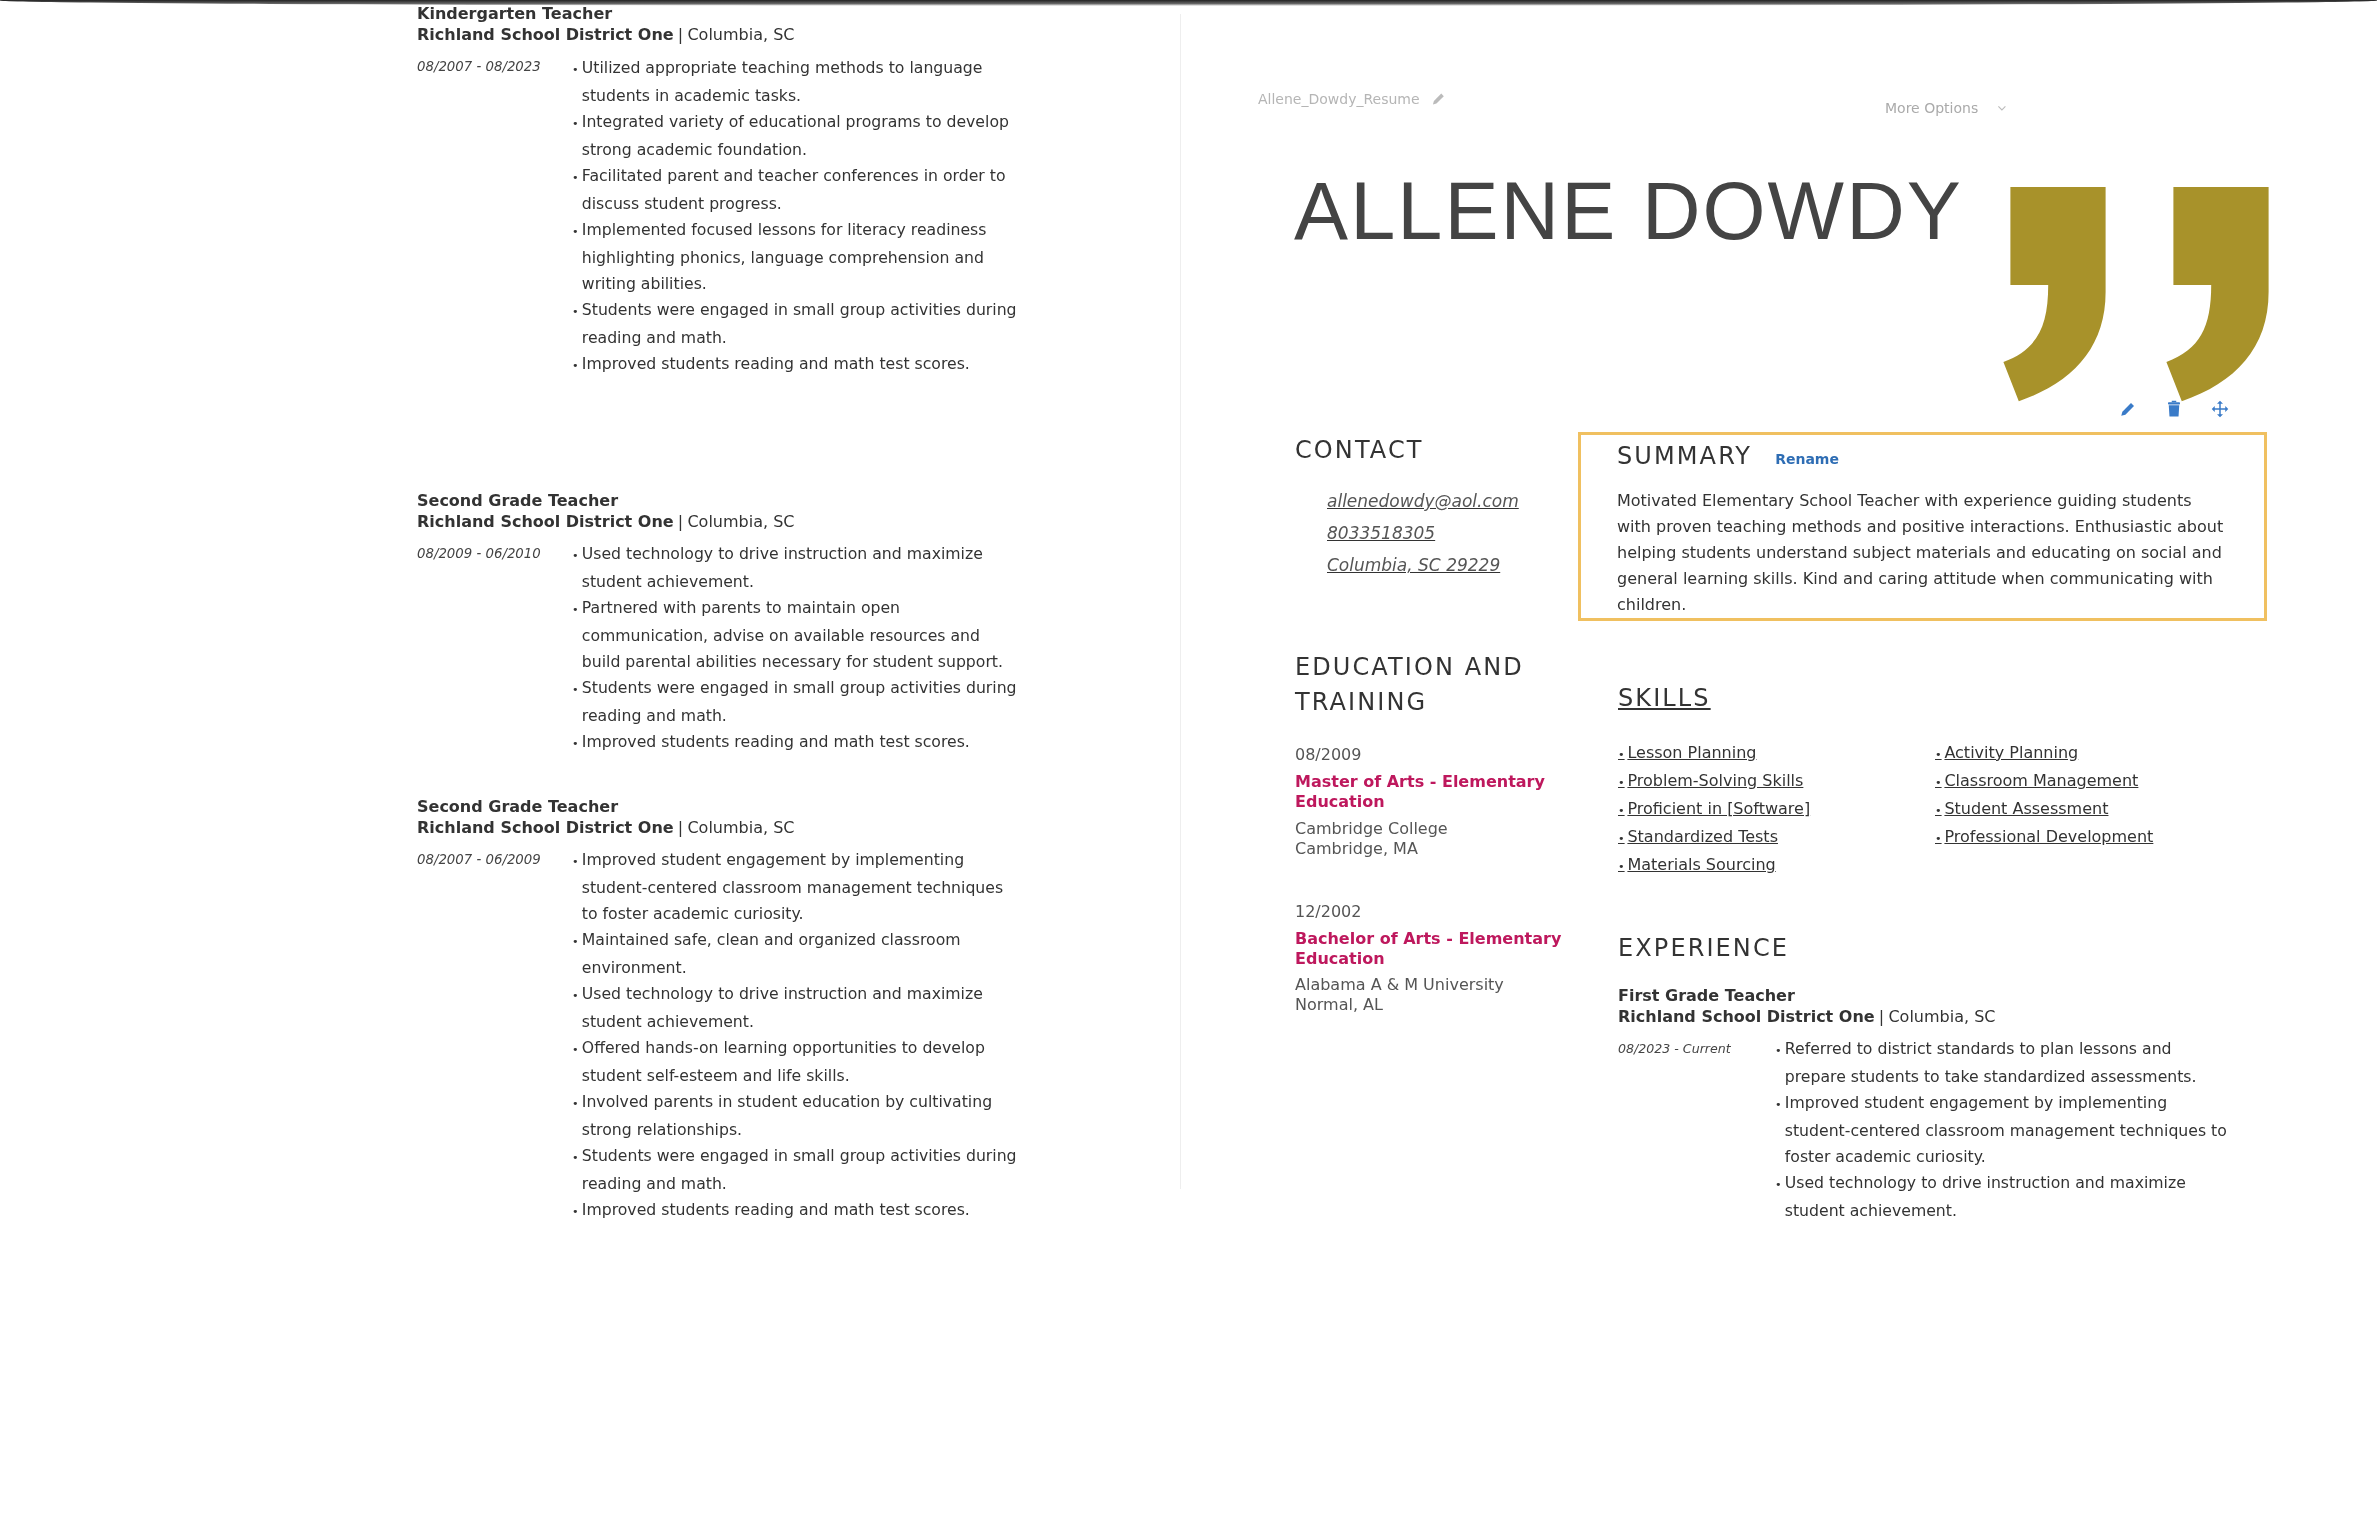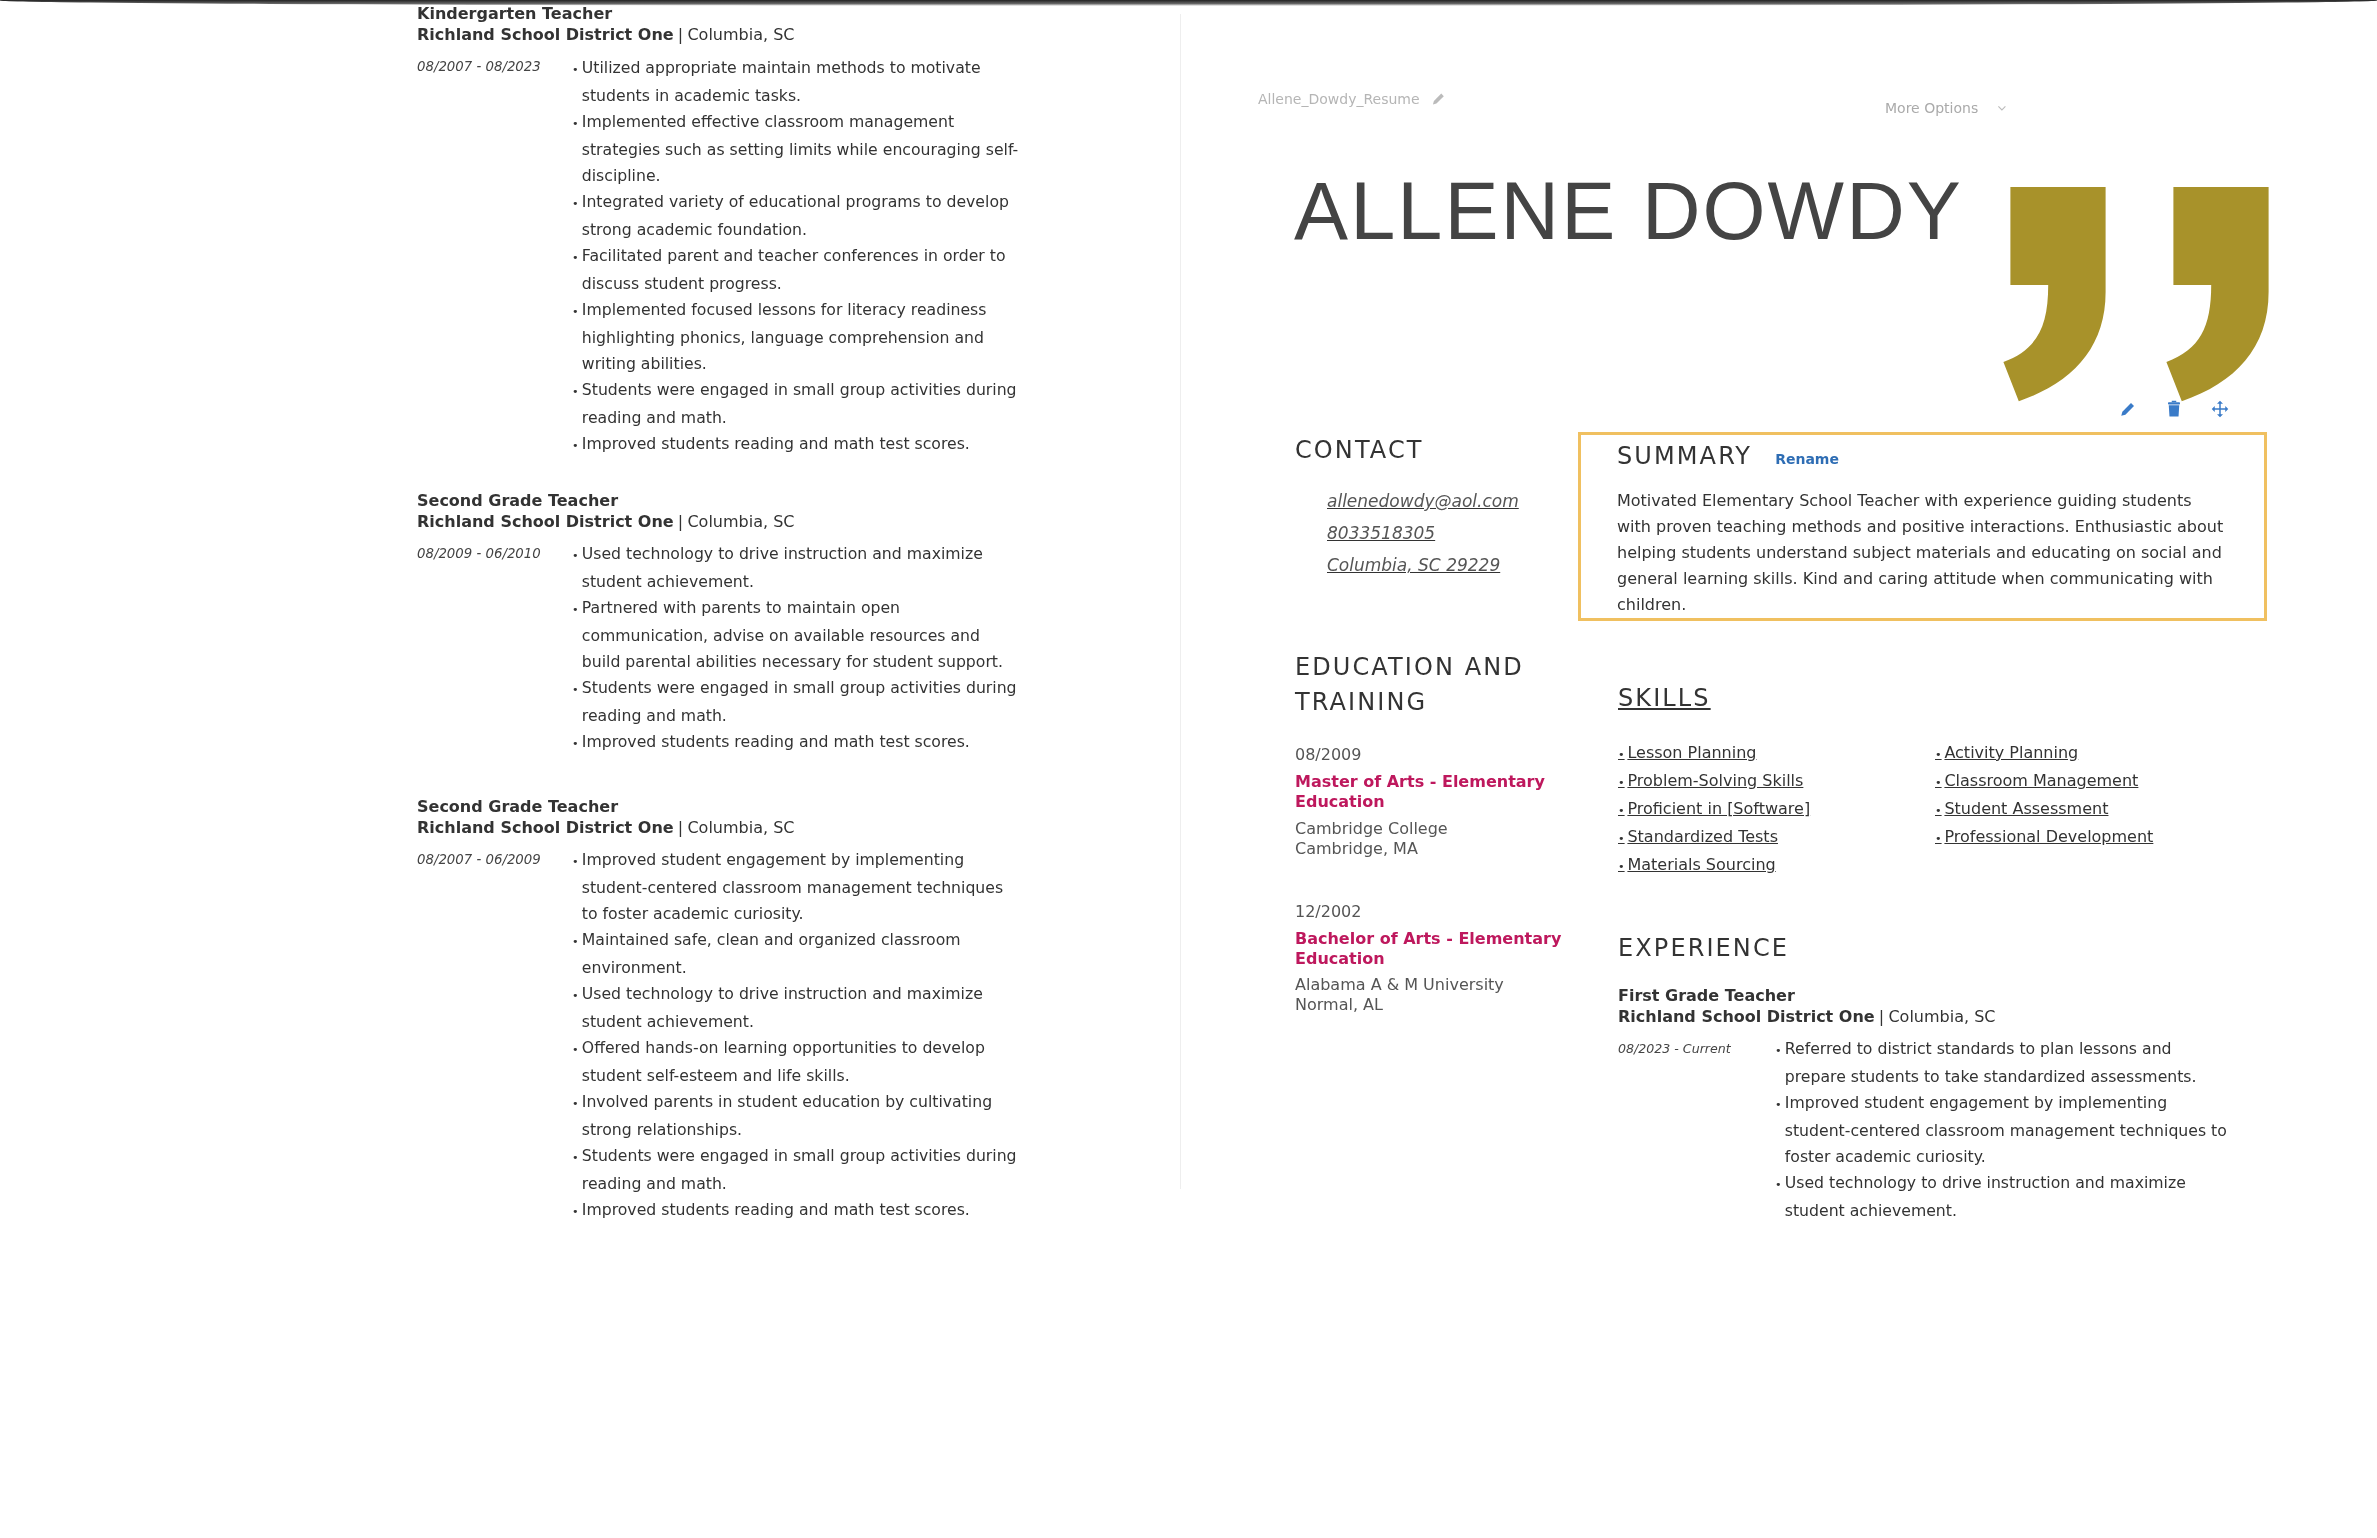--- a/index.html
+++ b/index.html
@@ -91,22 +91,21 @@
 <div class="left-page">
 
   <div class="job" style="top:4.2px;">
     <div class="job-title">Kindergarten Teacher</div>
     <div class="job-org">
       <span class="org-name">Richland School District One</span><span class="sep">|</span><span>Columbia, SC</span>
     </div>
     <div class="job-body">
       <div class="job-dates">08/2007 - 08/2023</div>
       <ul class="bullets">
-        <li>Utilized appropriate maintain methods to motivate students in academic tasks.</li>
-        <li>Implemented effective classroom management strategies such as setting limits while encouraging self-discipline.</li>
+        <li>Utilized appropriate teaching methods to language students in academic tasks.</li>
         <li>Integrated variety of educational programs to develop strong academic foundation.</li>
         <li>Facilitated parent and teacher conferences in order to discuss student progress.</li>
         <li>Implemented focused lessons for literacy readiness highlighting phonics, language comprehension and writing abilities.</li>
         <li>Students were engaged in small group activities during reading and math.</li>
         <li>Improved students reading and math test scores.</li>
       </ul>
     </div>
   </div>
 
   <div class="job" style="top:491px;">

